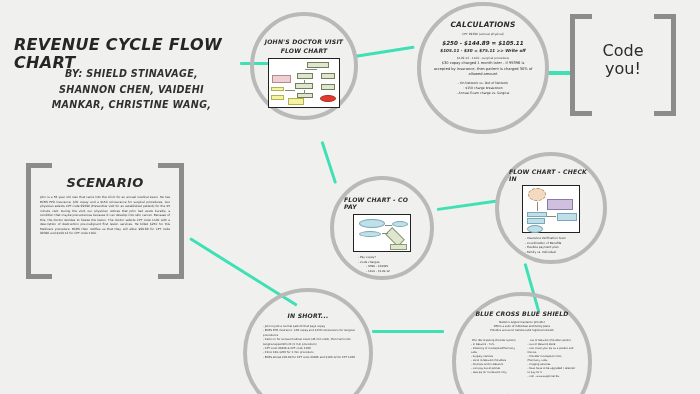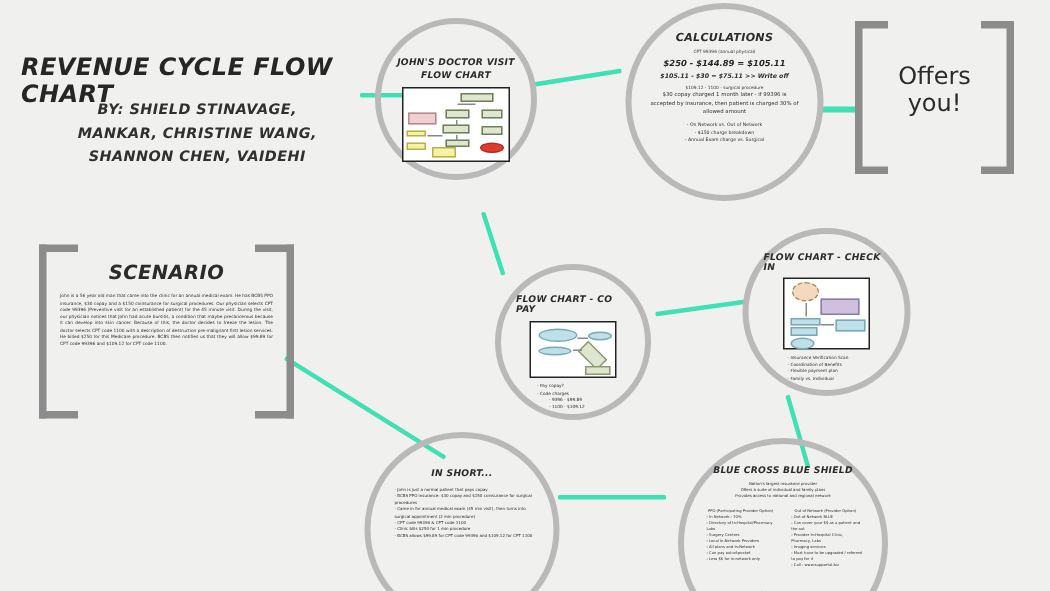--- a/index.html
+++ b/index.html
@@ -90,25 +90,25 @@
   <div class="conn" style="left:546px;top:71px;width:26px;height:4px;"></div>
   <div class="conn" style="left:322px;top:140px;width:44px;height:3px;transform:rotate(72deg);"></div>
   <div class="conn" style="left:437px;top:208px;width:60px;height:3px;transform:rotate(-8deg);"></div>
   <div class="conn" style="left:190px;top:237px;width:126px;height:3px;transform:rotate(32deg);"></div>
   <div class="conn" style="left:525px;top:262px;width:50px;height:3px;transform:rotate(74deg);"></div>
   <div class="conn" style="left:372px;top:330px;width:72px;height:3px;"></div>
 
   <div class="main-title hand">REVENUE CYCLE FLOW CHART</div>
   <div class="authors hand">
     <div>BY: SHIELD STINAVAGE,</div>
+    <div>SHANNON CHEN, VAIDEHI</div>
     <div>MANKAR, CHRISTINE WANG,</div>
-    <div>SHANNON CHEN, VAIDEHI</div>
-  </div>
-
-  <div class="bracket" style="left:26px;top:163px;width:170px;height:116px;text-decoration:underline;">
+  </div>
+
+  <div class="bracket" style="left:26px;top:163px;width:158px;height:116px;text-decoration:underline;">
     <i style="left:0;top:0;width:5px;height:116px;"></i>
     <i style="left:0;top:0;width:26px;height:5px;"></i>
     <i style="left:0;bottom:0;width:26px;height:5px;"></i>
     <i style="right:0;top:0;width:5px;height:116px;"></i>
     <i style="right:0;top:0;width:26px;height:5px;"></i>
     <i style="right:0;bottom:0;width:26px;height:5px;"></i>
     <div style="position:absolute;left:10px;right:10px;top:6px;">
       <div class="scenario-title hand">SCENARIO</div>
       <div class="scenario-body">John is a 56 year old man that came into the clinic for an annual medical exam. He has BCBS PPO insurance, $30 copay and a $150 coinsurance for surgical procedures. Our physician selects CPT code 99396 (Preventive visit for an established patient) for the 45 minute visit. During the visit, our physician notices that John had acute bursitis, a condition that maybe precancerous because it can develop into skin cancer. Because of this, the doctor decides to freeze the lesion. The doctor selects CPT code 1100 with a description of destruction pre-malignant first lesion services. He billed $250 for this Medicare procedure. BCBS then notifies us that they will allow $99.89 for CPT code 99396 and $109.12 for CPT code 1100.</div>
     </div>
@@ -155,21 +155,21 @@
   </div>
 
   <div class="bracket" style="left:570px;top:14px;width:106px;height:102px;">
     <i style="left:0;top:0;width:5px;height:102px;"></i>
     <i style="left:0;top:0;width:22px;height:5px;"></i>
     <i style="left:0;bottom:0;width:22px;height:5px;"></i>
     <i style="right:0;top:0;width:5px;height:102px;"></i>
     <i style="right:0;top:0;width:22px;height:5px;"></i>
     <i style="right:0;bottom:0;width:22px;height:5px;"></i>
     <div class="thankyou" style="left:0;right:0;top:28px;">
-      <div>Offers</div>
+      <div>Code</div>
       <div>you!</div>
     </div>
   </div>
 
   <div class="circle" style="left:330px;top:176px;width:104px;height:104px;">
     <div class="circle-inner" style="padding:16px 10px 0;">
       <div class="c-title hand">FLOW CHART - CO PAY</div>
       <div class="diagram" style="width:58px;height:38px;margin-top:4px;">
         <div class="node ell" style="left:5px;top:4px;width:26px;height:9px;background:#bfe0e8;border:1px solid #7aa8b4;"></div>
         <div class="node ell" style="left:38px;top:6px;width:16px;height:6px;background:#bfe0e8;border:1px solid #7aa8b4;"></div>

